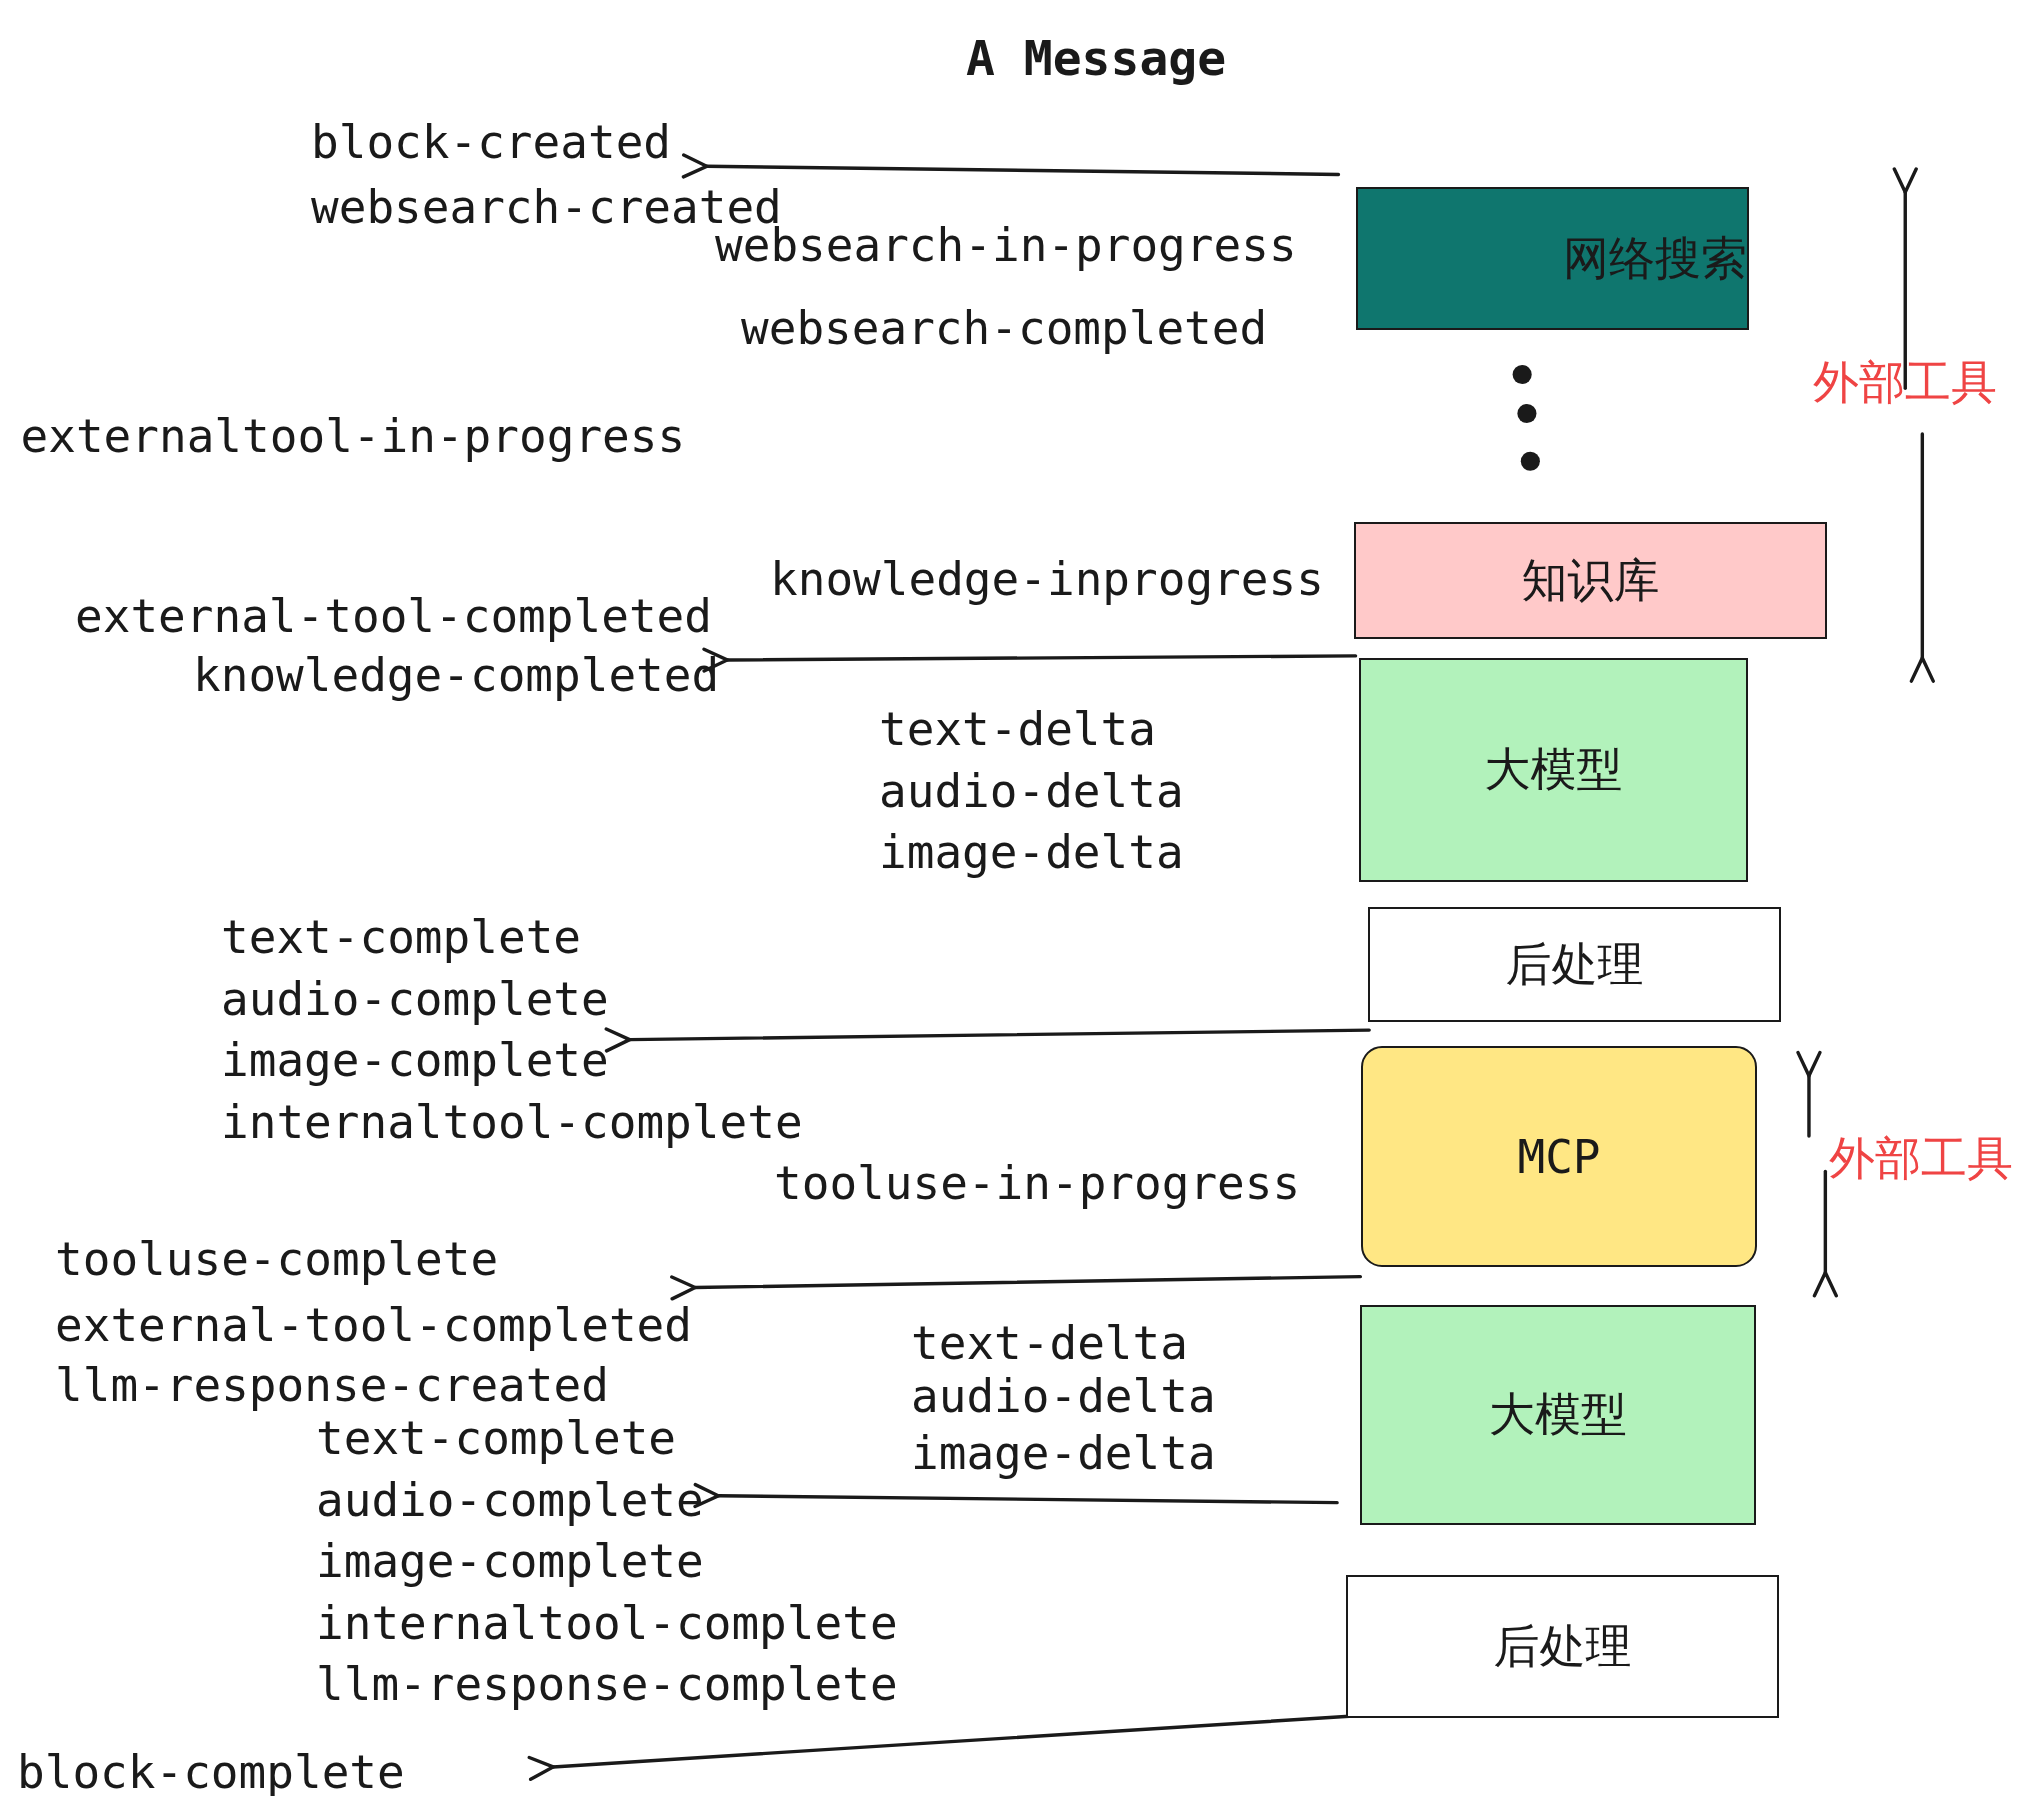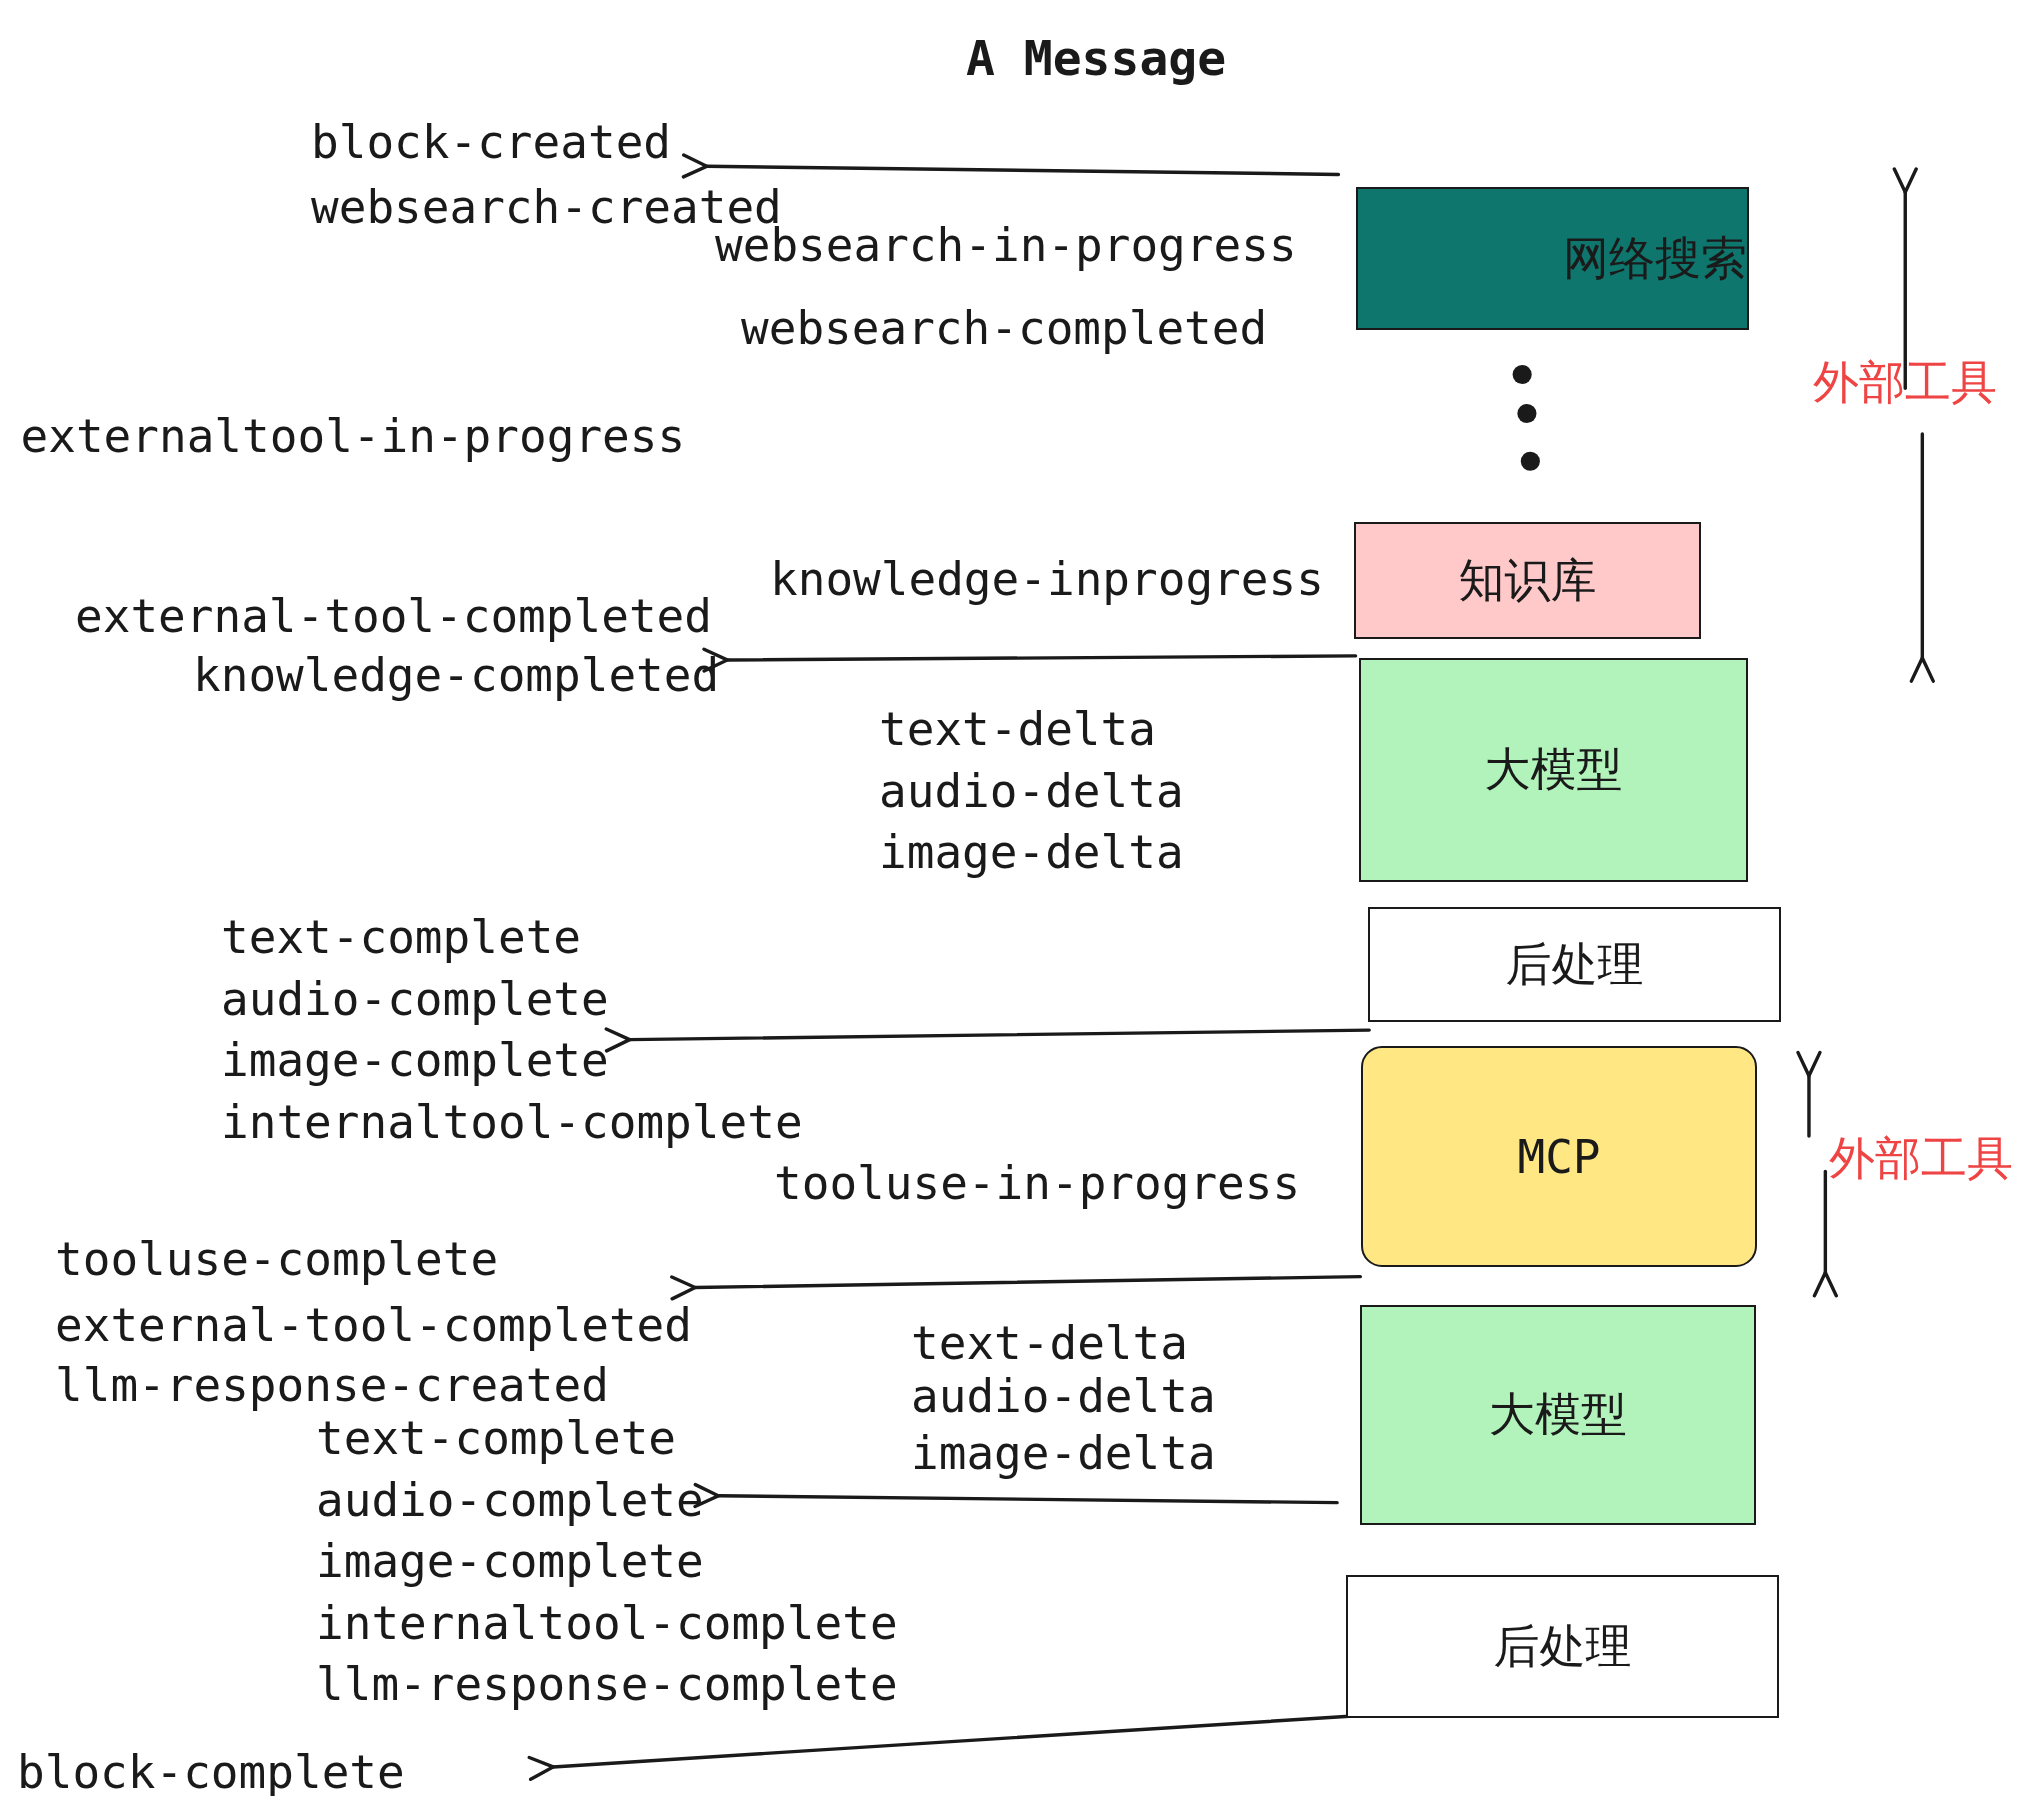--- a/index.html
+++ b/index.html
@@ -38,21 +38,21 @@
   .l-audio-delta-2{left:911px;top:1355px;}
   .l-image-delta-2{left:911px;top:1412px;}
   .l-text-complete-2{left:316px;top:1397px;}
   .l-audio-complete-2{left:316px;top:1459px;}
   .l-image-complete-2{left:316px;top:1520px;}
   .l-internaltool-complete-2{left:316px;top:1582px;}
   .l-llm-response-complete{left:316px;top:1643px;}
   .l-block-complete{left:17px;top:1731px;}
   
   .b-websearch{left:1356px;top:171px;width:393px;height:143px;}
-  .b-knowledge{left:1354px;top:506px;width:347px;height:117px;}
+  .b-knowledge{left:1354px;top:506px;width:473px;height:117px;}
   .b-llm1{left:1359px;top:642px;width:389px;height:224px;}
   .b-post1{left:1368px;top:891px;width:413px;height:115px;}
   .b-mcp{left:1361px;top:1030px;width:396px;height:221px;}
   .b-llm2{left:1360px;top:1289px;width:396px;height:220px;}
   .b-post2{left:1346px;top:1559px;width:433px;height:143px;}
   
   .side-1{left:1813px;top:336px;}
   .side-2{left:1829px;top:1112px;}
 </style>
 </head>

